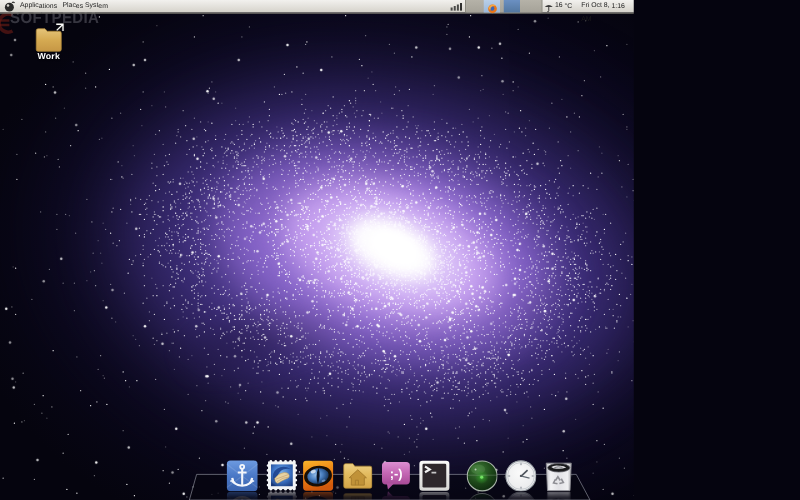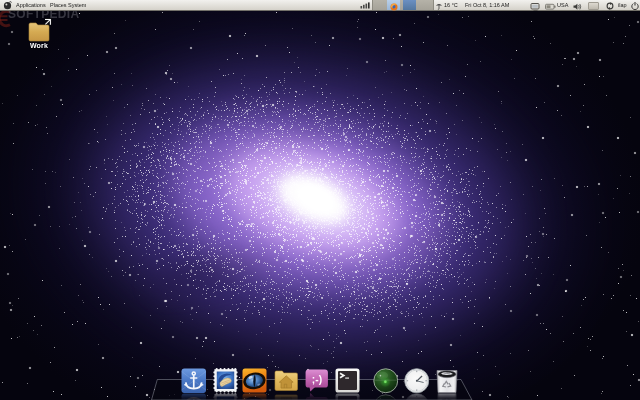--- a/index.html
+++ b/index.html
@@ -1,14 +1,14 @@
 <!DOCTYPE html>
 <html><head><meta charset="utf-8"><style>
 html,body{margin:0;padding:0;width:640px;height:400px;overflow:hidden;background:#05040f;font-family:"Liberation Sans",sans-serif;}
-#scene{position:absolute;left:0;top:0;width:640px;height:400px;overflow:hidden;}
+#scene{position:absolute;left:0;top:0;width:507px;height:400px;overflow:hidden;}
 #wall{position:absolute;left:0;top:0;width:640px;height:400px;overflow:hidden;
 background:radial-gradient(ellipse 340px 250px at 305px 205px, #191331 0%, #0e0b22 55%, #080617 78%, #05040e 100%);}
 .glow{position:absolute;border-radius:50%;}
 #g1{left:106px;top:84px;width:400px;height:246px;background:#5e46b6;opacity:.5;filter:blur(30px);transform:rotate(9deg);}
 #g0{left:60px;top:50px;width:500px;height:310px;background:#3c2f80;opacity:.28;filter:blur(40px);transform:rotate(9deg);}
 #g2{left:170px;top:122px;width:276px;height:162px;background:#a47ae8;opacity:.72;filter:blur(18px);transform:rotate(13deg);}
 #g3{left:222px;top:150px;width:180px;height:102px;background:#cfa9f5;opacity:.88;filter:blur(12px);transform:rotate(18deg);}
 #g6{left:258px;top:168px;width:116px;height:66px;background:#e9dafd;opacity:.6;filter:blur(9px);transform:rotate(20deg);}
 #g4{left:276px;top:177px;width:76px;height:44px;background:#ffffff;opacity:.97;filter:blur(6px);transform:rotate(24deg);}
 #g5{left:295px;top:186px;width:42px;height:25px;background:#ffffff;filter:blur(2.5px);transform:rotate(28deg);}

